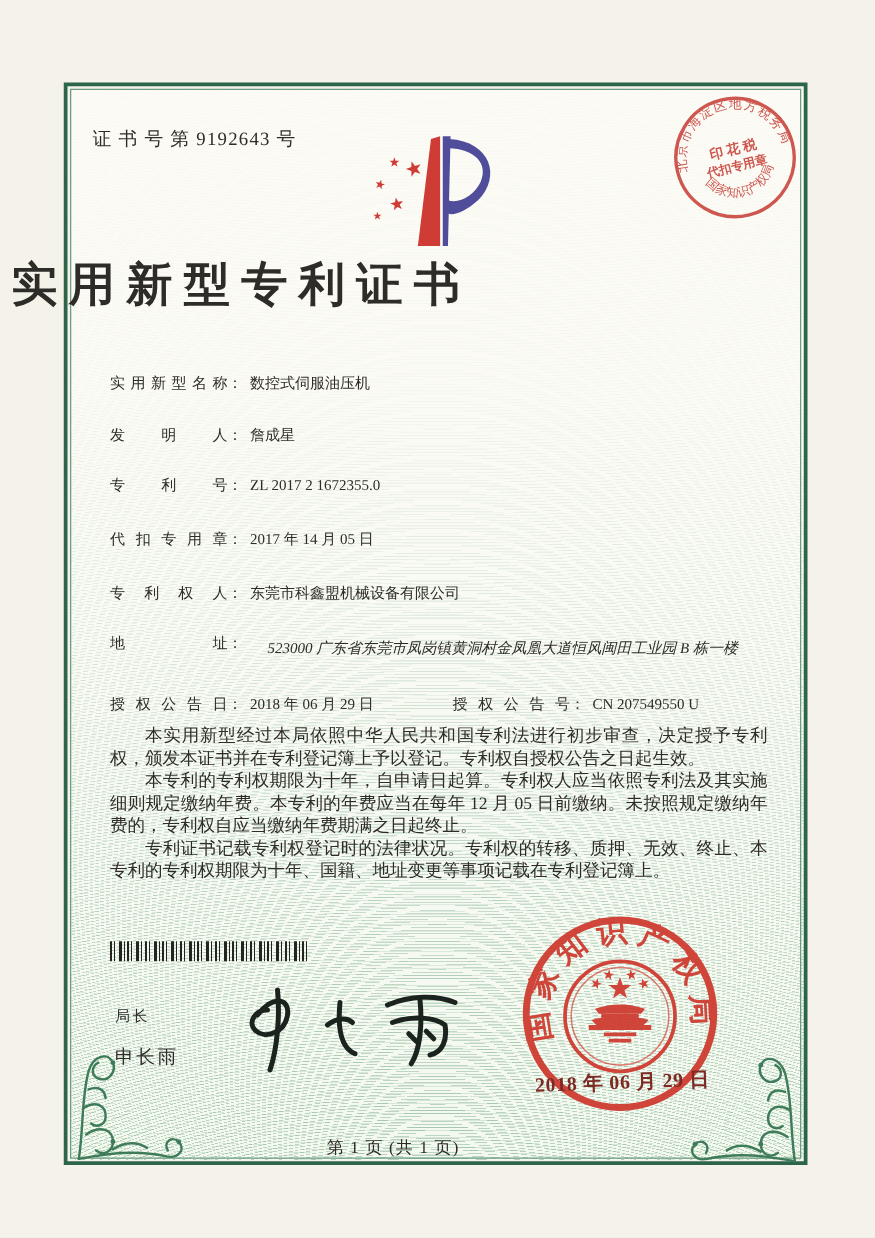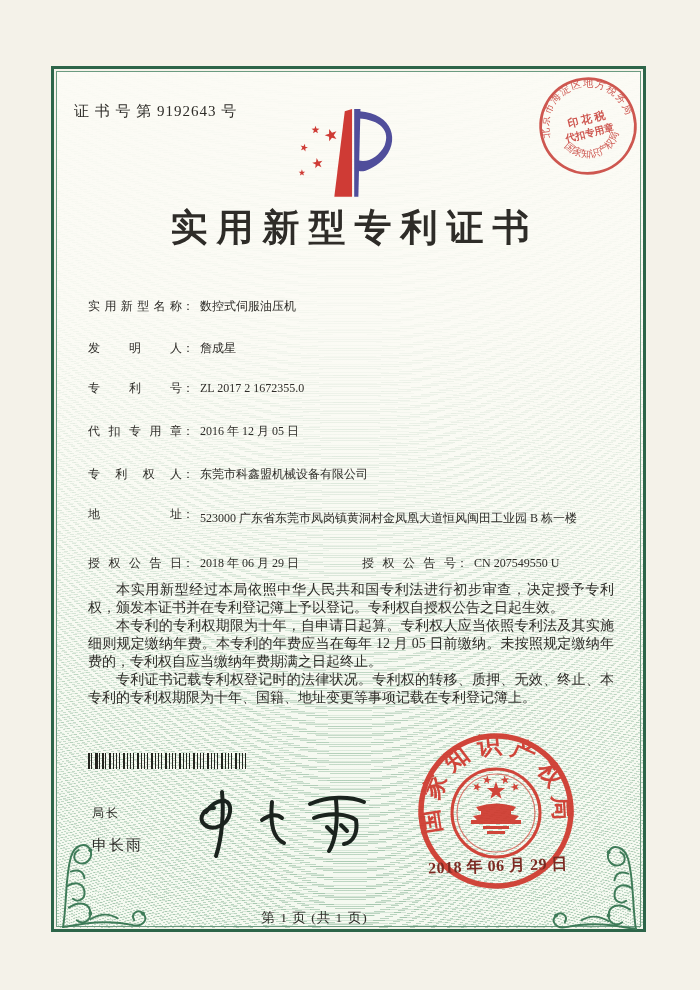--- a/index.html
+++ b/index.html
@@ -12,28 +12,28 @@
   .bg{position:absolute;left:57px;top:72px;width:586px;height:856px;background-color:#f4f9f0;
       background-image:
         repeating-radial-gradient(1000px 500px at 50% 118%, rgba(88,150,110,0.38) 0 1px, rgba(88,150,110,0) 1px 4.5px),
         repeating-radial-gradient(1100px 540px at 50% -22%, rgba(88,150,110,0.20) 0 1px, rgba(88,150,110,0) 1px 5.5px);}
   .bg::after{content:'';position:absolute;inset:0;
       background:linear-gradient(180deg, rgba(252,251,245,0.97) 0%, rgba(252,251,245,0.90) 28%,
                  rgba(252,251,245,0.60) 52%, rgba(252,251,245,0.20) 76%, rgba(252,251,245,0) 100%);}
   .abs{position:absolute;}
   .cert-no{left:74px;top:102px;font-size:15px;letter-spacing:1px;white-space:nowrap;}
   .logo{left:291px;top:108px;}
-  .title{left:0;top:203px;width:700px;text-align:center;font-size:37px;font-weight:bold;
+  .title{left:0;top:203px;width:700px;text-align:left;font-size:37px;font-weight:bold;
          letter-spacing:9px;text-indent:9px;white-space:nowrap;}
   .row{left:88px;font-size:12px;white-space:nowrap;}
   .lab{display:inline-block;white-space:nowrap;}
   .lab-in{display:inline-block;width:94px;text-align:justify;text-align-last:justify;}
   .val{margin-left:6px;}
-  .val-addr{display:inline-block;margin-left:6px;width:402px;white-space:normal;
-            vertical-align:top;line-height:25px;}
+  .val-addr{display:inline-block;margin-left:20px;width:402px;white-space:normal;
+            vertical-align:top;line-height:25px;font-style:italic;}
   .paras{left:88px;top:581px;width:526px;font-size:14px;line-height:18px;text-align:justify;}
   .paras p{margin:0;text-indent:2em;}
   .barcode{left:88px;top:753px;width:158px;height:16px;
       background:repeating-linear-gradient(90deg,#24251f 0 1.5px,transparent 1.5px 3px,
                  #24251f 3px 4px,transparent 4px 7px,#24251f 7px 9.5px,transparent 9.5px 11px,
                  #24251f 11px 12px,transparent 12px 14px);}
   .director-title{left:92px;top:805px;font-size:12px;letter-spacing:2px;
         font-family:Liberation Sans, sans-serif;}
   .director-name{left:92px;top:836px;font-size:15px;letter-spacing:2px;
         font-family:"Liberation Sans","DejaVu Sans",sans-serif;}
@@ -83,21 +83,21 @@
   <div class="abs row" style="top:298px">
     <span class="lab"><span class="lab-in">实用新型名称</span><span>：</span></span><span class="val">数控式伺服油压机</span>
   </div>
   <div class="abs row" style="top:340px">
     <span class="lab"><span class="lab-in">发明人</span><span>：</span></span><span class="val">詹成星</span>
   </div>
   <div class="abs row" style="top:380px">
     <span class="lab"><span class="lab-in">专利号</span><span>：</span></span><span class="val">ZL 2017 2 1672355.0</span>
   </div>
   <div class="abs row" style="top:423px">
-    <span class="lab"><span class="lab-in">代扣专用章</span><span>：</span></span><span class="val">2016 年 12 月 05 日</span>
+    <span class="lab"><span class="lab-in">代扣专用章</span><span>：</span></span><span class="val">2017 年 14 月 05 日</span>
   </div>
   <div class="abs row" style="top:466px">
     <span class="lab"><span class="lab-in">专利权人</span><span>：</span></span><span class="val">东莞市科鑫盟机械设备有限公司</span>
   </div>
   <div class="abs row" style="top:506px">
     <span class="lab"><span class="lab-in">地址</span><span>：</span></span><span class="val val-addr">523000 广东省东莞市凤岗镇黄洞村金凤凰大道恒风闽田工业园 B 栋一楼</span>
   </div>
   <div class="abs row" style="top:555px">
     <span class="lab"><span class="lab-in">授权公告日</span><span>：</span></span><span class="val">2018 年 06 月 29 日</span>
   </div>

